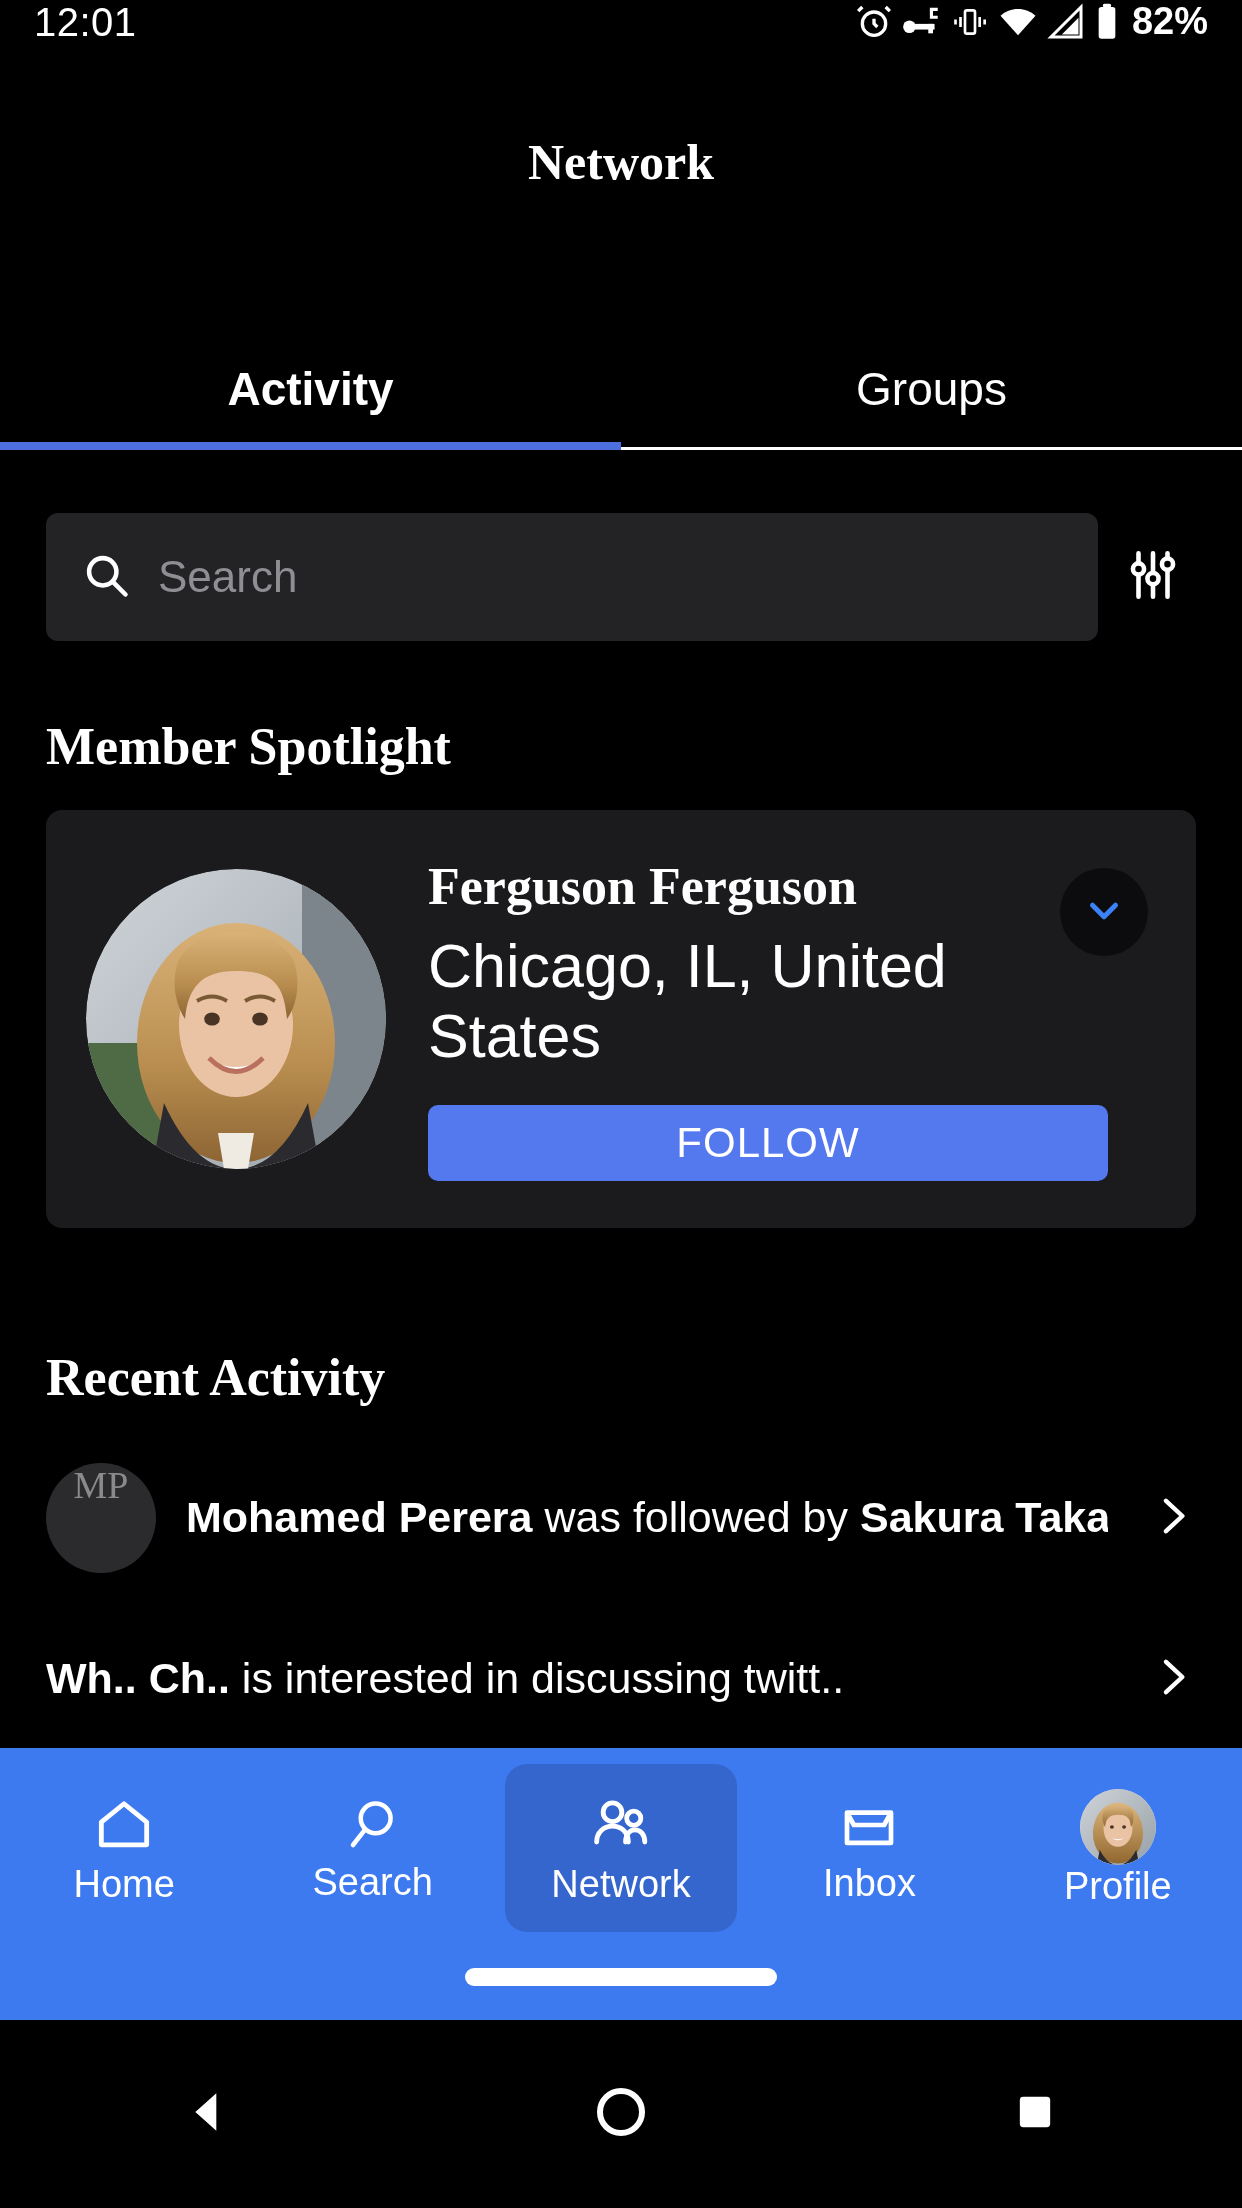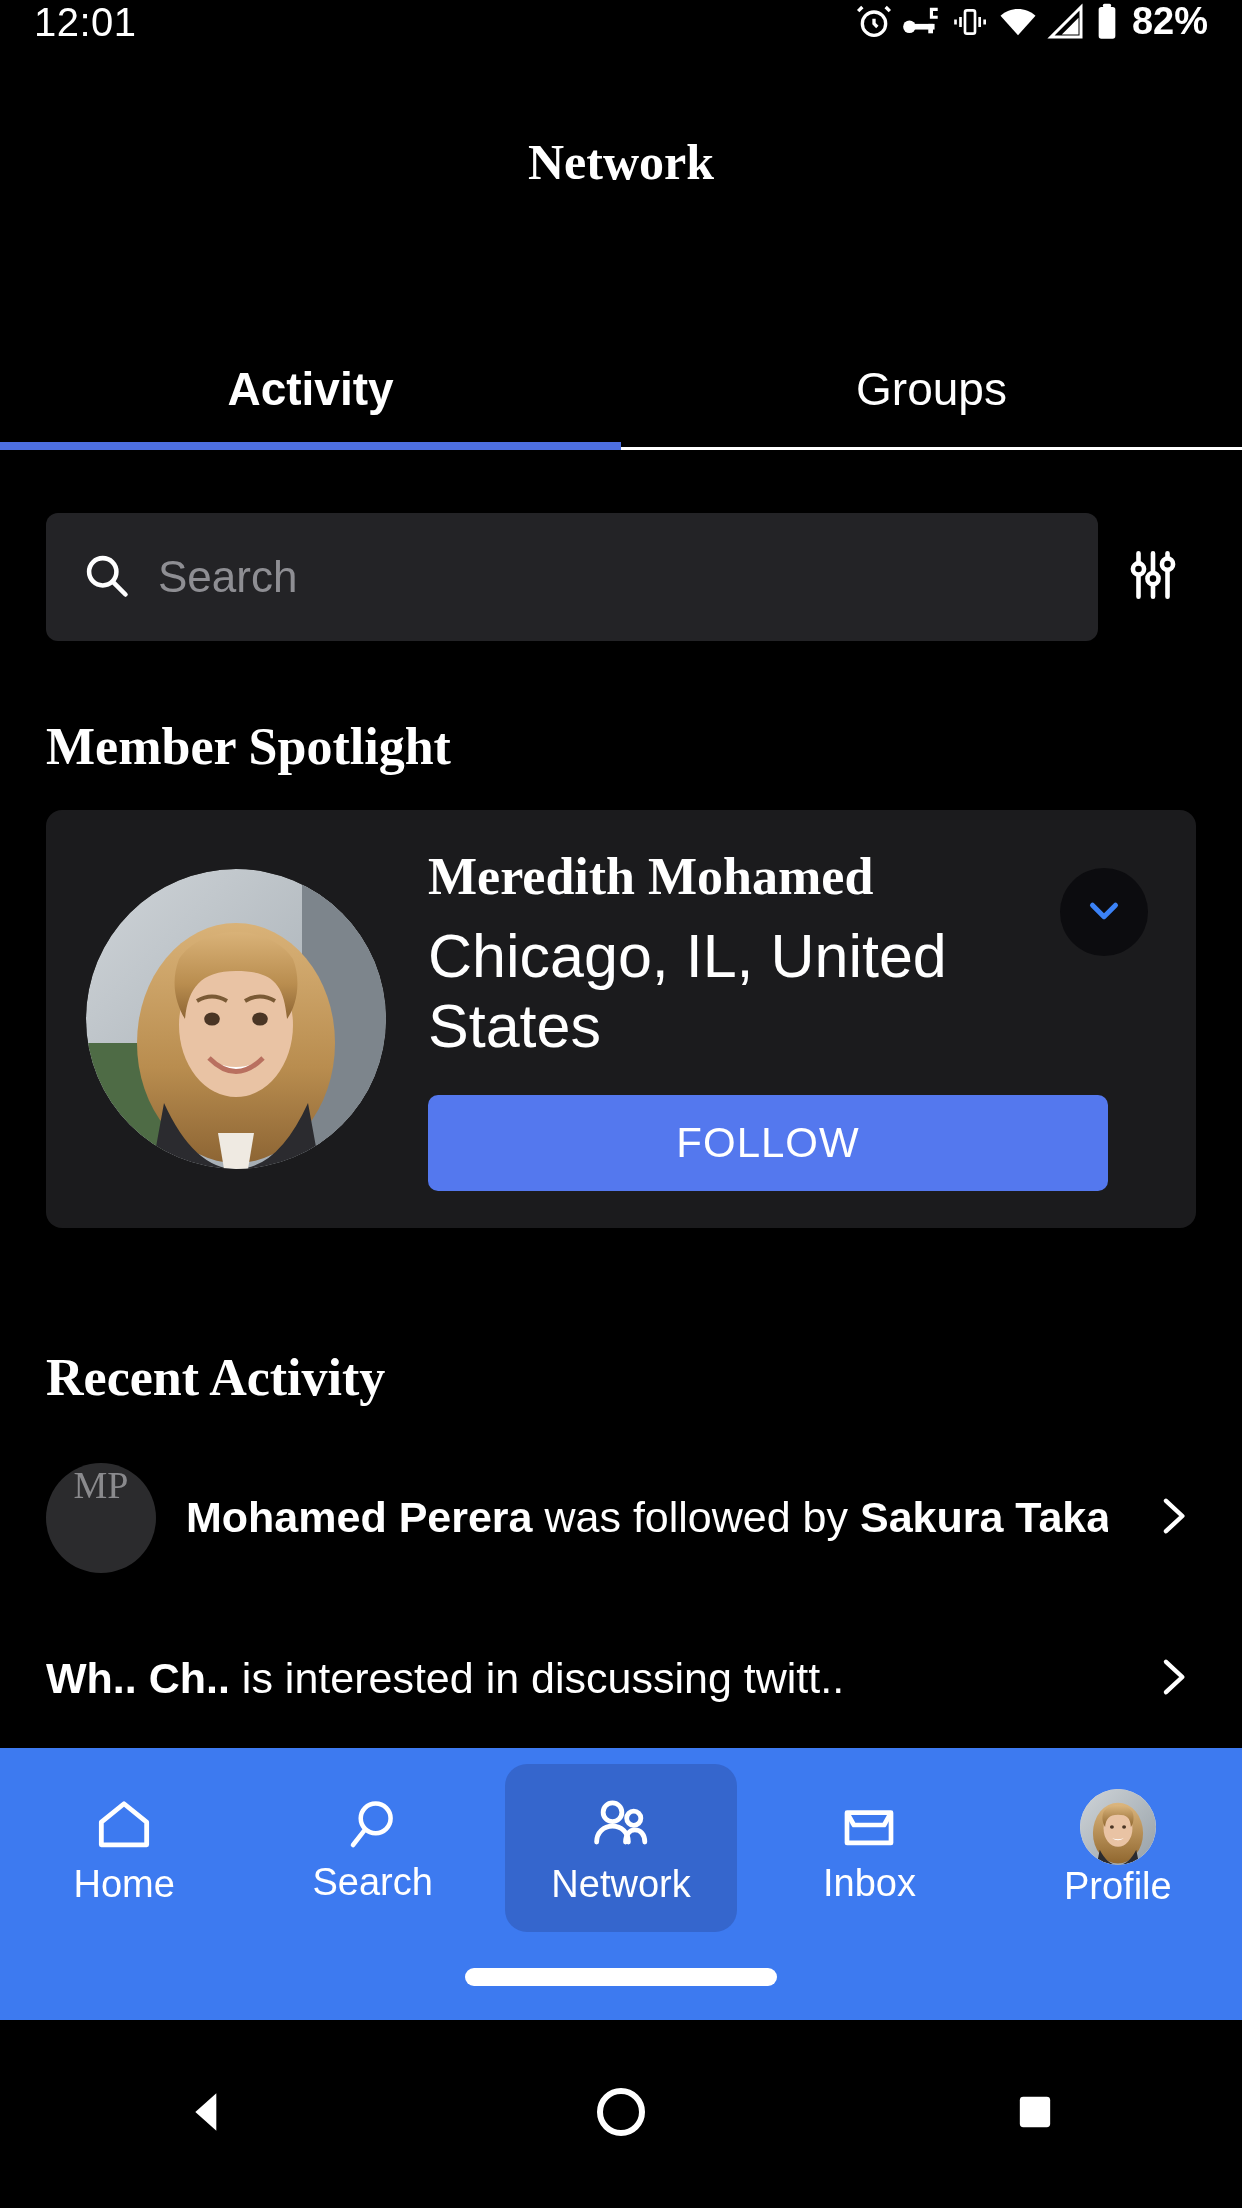--- a/index.html
+++ b/index.html
@@ -85,21 +85,21 @@
     width:300px; height:300px; border-radius:50%; overflow:hidden;
     flex:0 0 300px; background:#3a3a3a;
   }
   .spot-info { flex:1; padding-left:42px; padding-right:20px; }
   .spot-name {
     color:#fff; font-size:52px; font-weight:700;
     font-family:"Liberation Serif", serif; line-height:1.15;
   }
   .spot-loc { color:#fff; font-size:61px; margin-top:14px; }
   .follow-btn {
-    margin-top:34px; height:96px; background:#5478ee; border-radius:10px;
+    margin-top:34px; height:76px; background:#5478ee; border-radius:10px;
     display:flex; align-items:center; justify-content:center;
     color:#fff; font-size:42px; letter-spacing:1px;
     width:680px; max-width:100%;
   }
   .expand-btn {
     position:absolute; right:48px; top:58px;
     width:88px; height:88px; border-radius:50%; background:#0c0c0f;
     display:flex; align-items:center; justify-content:center;
   }
 
@@ -271,21 +271,21 @@
             <ellipse cx="58" cy="50" rx="2.6" ry="2.2" fill="#4a3524"></ellipse>
             <path d="M37 44q5-3 10 0M53 44q5-3 10 0" stroke="#7a5a35" stroke-width="1.3" fill="none"></path>
             <path d="M42 64q8 7 16 0q-8 4-16 0z" fill="#fff"></path>
             <path d="M41 63q9 9 18 0" stroke="#b9705f" stroke-width="1.6" fill="none"></path>
             <path d="M26 78q10 22 24 22t24-22l4 22H22z" fill="#2b2b2f"></path>
             <path d="M44 88h12l-2 12H46z" fill="#efeae2"></path>
           </g>
         </svg>
       </div>
       <div class="spot-info">
-        <div class="spot-name">Meredith Mohamed</div>
+        <div class="spot-name">Ferguson Ferguson</div>
         <div class="spot-loc">Chicago, IL, United States</div>
         <div class="follow-btn">
           <span>FOLLOW</span>
         </div>
       </div>
       <div class="expand-btn">
         <span>
           <svg width="46" height="46" viewBox="0 0 24 24" fill="none" stroke="#3b82f6" stroke-width="2.6" stroke-linecap="round" stroke-linejoin="round">
             <path d="M6 9.5 12 15.5 18 9.5"></path>
           </svg>

